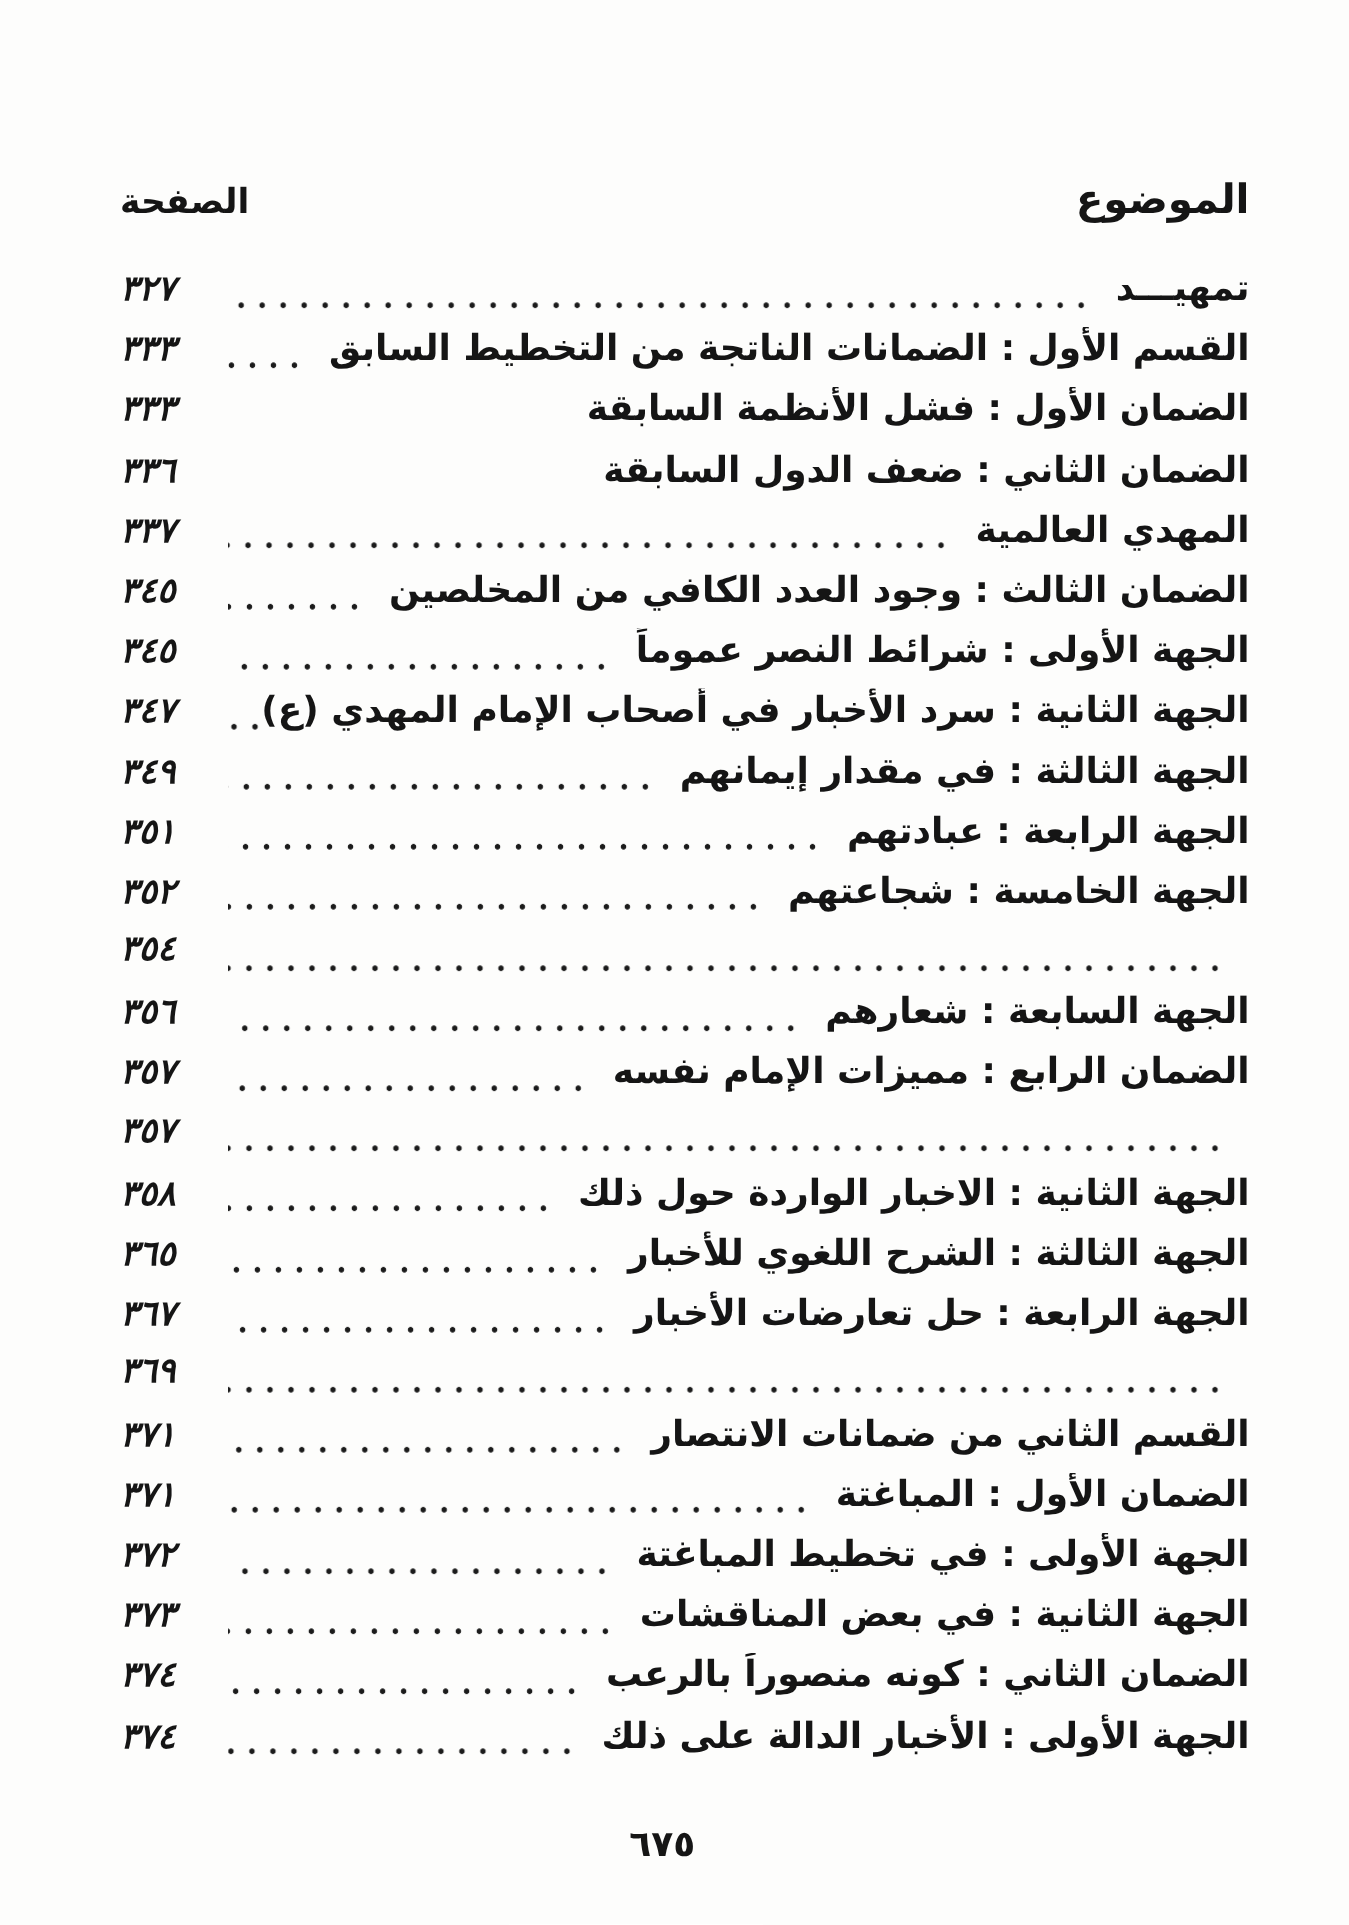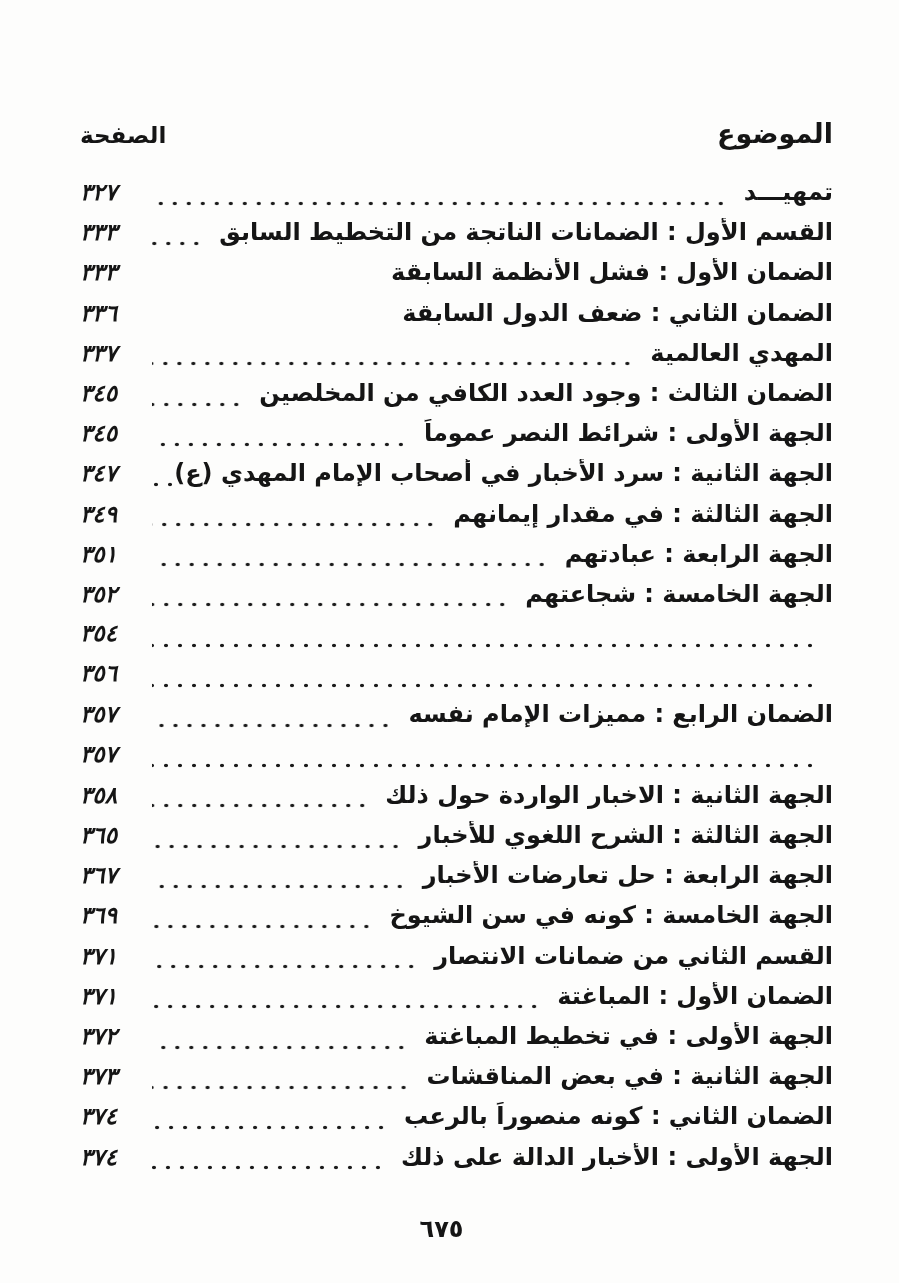--- a/index.html
+++ b/index.html
@@ -137,20 +137,21 @@
       <div class="toc-row">
     <span class="toc-title">الجهة الخامسة : شجاعتهم</span>
     <span class="toc-leader"></span>
     <span class="toc-num">٣٥٢</span>
   </div>
       <div class="toc-row">
     <span class="toc-leader"></span>
     <span class="toc-num">٣٥٤</span>
   </div>
       <div class="toc-row">
+    <span class="toc-title">الجهة السابعة : شعارهم</span>
     <span class="toc-leader"></span>
     <span class="toc-num">٣٥٦</span>
   </div>
       <div class="toc-row">
     <span class="toc-title">الضمان الرابع : مميزات الإمام نفسه</span>
     <span class="toc-leader"></span>
     <span class="toc-num">٣٥٧</span>
   </div>
       <div class="toc-row">
     <span class="toc-leader"></span>
@@ -165,21 +166,20 @@
     <span class="toc-title">الجهة الثالثة : الشرح اللغوي للأخبار</span>
     <span class="toc-leader"></span>
     <span class="toc-num">٣٦٥</span>
   </div>
       <div class="toc-row">
     <span class="toc-title">الجهة الرابعة : حل تعارضات الأخبار</span>
     <span class="toc-leader"></span>
     <span class="toc-num">٣٦٧</span>
   </div>
       <div class="toc-row">
-    <span class="toc-title">الجهة الخامسة : كونه في سن الشيوخ</span>
     <span class="toc-leader"></span>
     <span class="toc-num">٣٦٩</span>
   </div>
       <div class="toc-row">
     <span class="toc-title">القسم الثاني من ضمانات الانتصار</span>
     <span class="toc-leader"></span>
     <span class="toc-num">٣٧١</span>
   </div>
       <div class="toc-row">
     <span class="toc-title">الضمان الأول : المباغتة</span>

